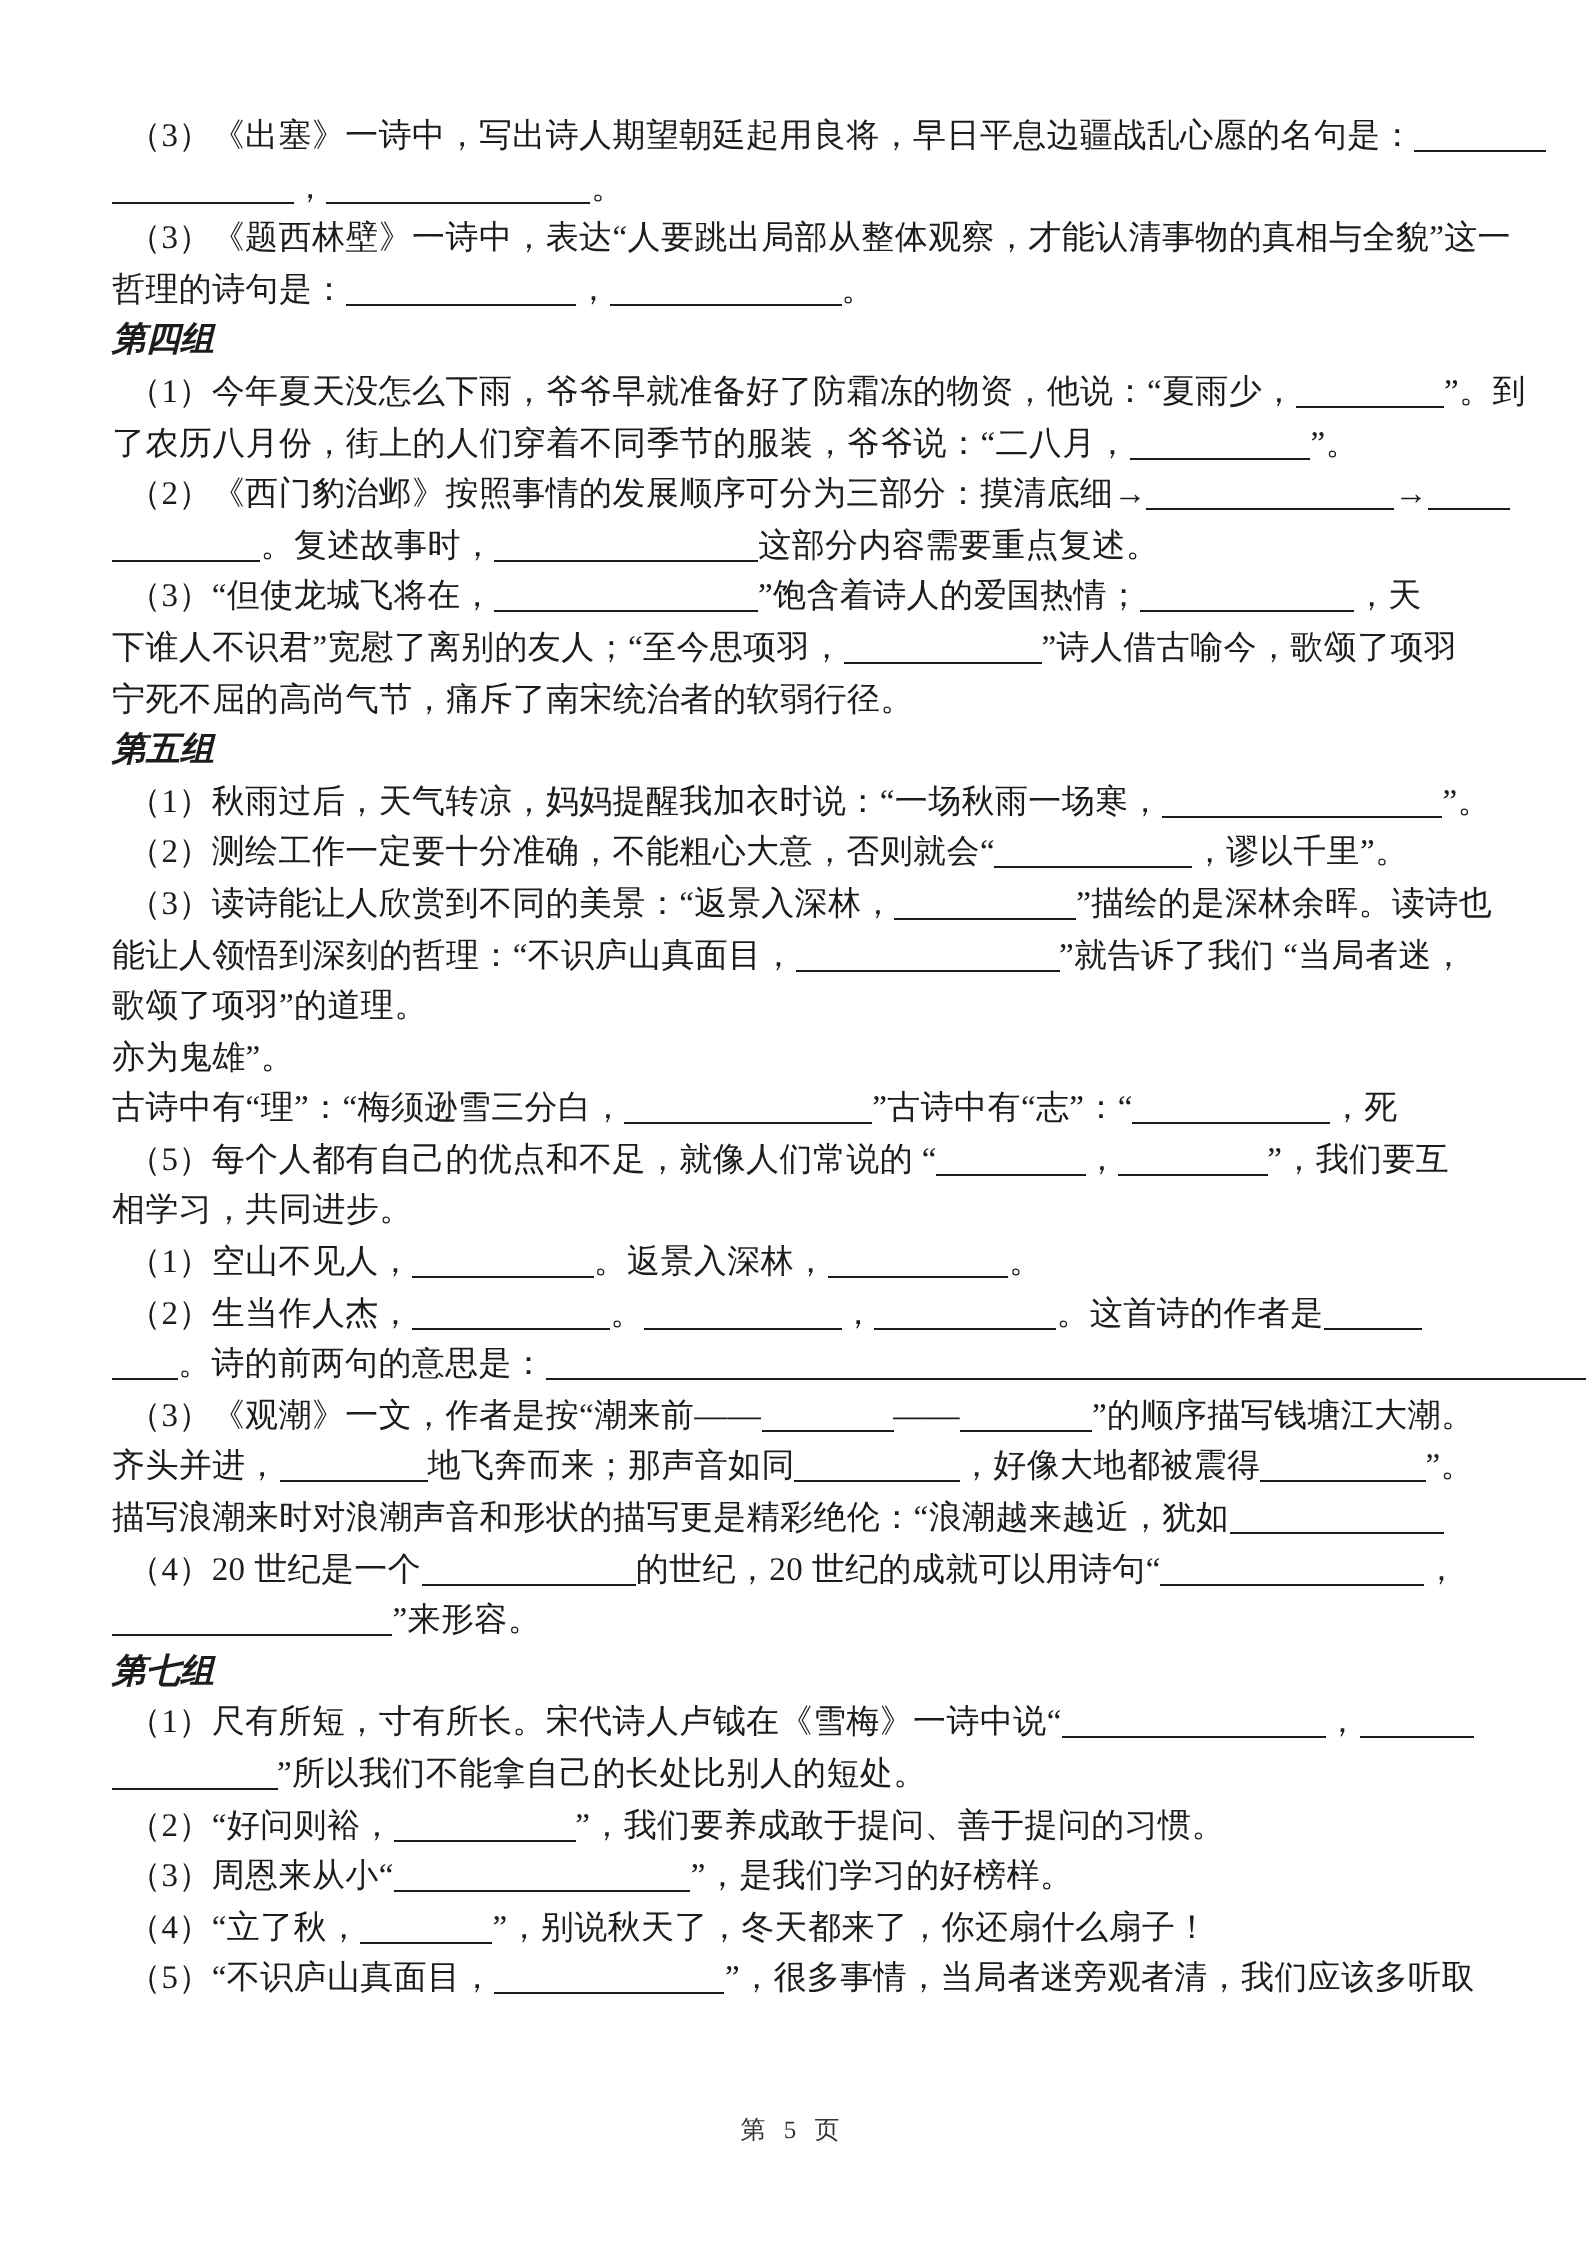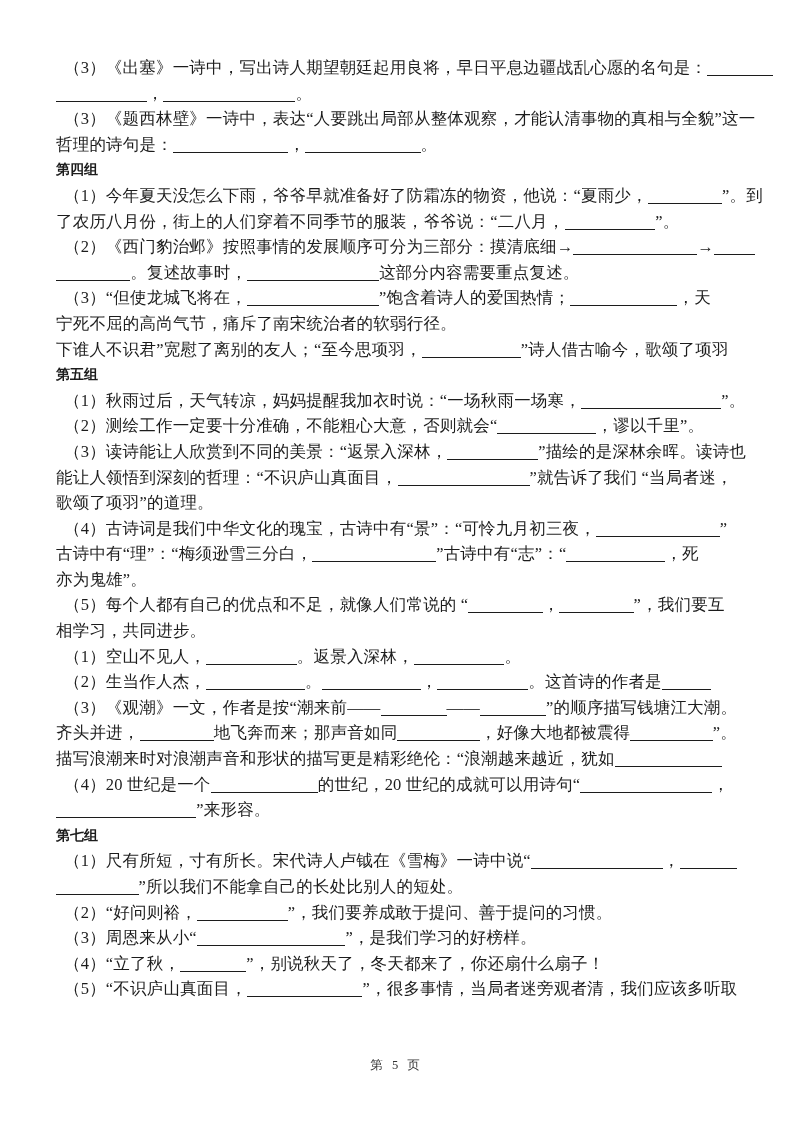--- a/index.html
+++ b/index.html
@@ -21,23 +21,24 @@
     font-size:16.5px;
     line-height:25.6px;
     height:25.6px;
     white-space:nowrap;
     letter-spacing:0.2px;
   }
   .line.indent{padding-left:8px;}
   .header-line{
     font-family:"Liberation Sans","DejaVu Sans",sans-serif;
     font-weight:bold;
-    font-size:14px;
+    font-size:17px;
     line-height:25.6px;
     height:25.6px;
+    font-style:italic;
   }
   .blank{
     display:inline-block;
     border-bottom:1px solid #1c1c1c;
     height:4px;
     vertical-align:-3px;
   }
   .footer{
     position:absolute;
     left:0;right:0;
@@ -56,35 +57,35 @@
       <div class="line indent">（3）《出塞》一诗中，写出诗人期望朝廷起用良将，早日平息边疆战乱心愿的名句是：<span class="blank" style="width: 4em;"></span></div>
       <div class="line"><span class="blank" style="width: 5.5em;"></span>，<span class="blank" style="width: 8em;"></span>。</div>
       <div class="line indent">（3）《题西林壁》一诗中，表达“人要跳出局部从整体观察，才能认清事物的真相与全貌”这一</div>
       <div class="line">哲理的诗句是：<span class="blank" style="width: 7em;"></span>，<span class="blank" style="width: 7em;"></span>。</div>
       <div class="header-line">第四组</div>
       <div class="line indent">（1）今年夏天没怎么下雨，爷爷早就准备好了防霜冻的物资，他说：“夏雨少，<span class="blank" style="width: 4.5em;"></span>”。到</div>
       <div class="line">了农历八月份，街上的人们穿着不同季节的服装，爷爷说：“二八月，<span class="blank" style="width: 5.5em;"></span>”。</div>
       <div class="line indent">（2）《西门豹治邺》按照事情的发展顺序可分为三部分：摸清底细→<span class="blank" style="width: 7.5em;"></span>→<span class="blank" style="width: 2.5em;"></span></div>
       <div class="line"><span class="blank" style="width: 4.5em;"></span>。复述故事时，<span class="blank" style="width: 8em;"></span>这部分内容需要重点复述。</div>
       <div class="line indent">（3）“但使龙城飞将在，<span class="blank" style="width: 8em;"></span>”饱含着诗人的爱国热情；<span class="blank" style="width: 6.5em;"></span>，天</div>
+      <div class="line">下谁人不识君”宽慰了离别的友人；“至今思项羽，<span class="blank" style="width: 6em;"></span>”诗人借古喻今，歌颂了项羽</div>
       <div class="line">宁死不屈的高尚气节，痛斥了南宋统治者的软弱行径。</div>
-      <div class="line">下谁人不识君”宽慰了离别的友人；“至今思项羽，<span class="blank" style="width: 6em;"></span>”诗人借古喻今，歌颂了项羽</div>
       <div class="header-line">第五组</div>
       <div class="line indent">（1）秋雨过后，天气转凉，妈妈提醒我加衣时说：“一场秋雨一场寒，<span class="blank" style="width: 8.5em;"></span>”。</div>
       <div class="line indent">（2）测绘工作一定要十分准确，不能粗心大意，否则就会“<span class="blank" style="width: 6em;"></span>，谬以千里”。</div>
       <div class="line indent">（3）读诗能让人欣赏到不同的美景：“返景入深林，<span class="blank" style="width: 5.5em;"></span>”描绘的是深林余晖。读诗也</div>
       <div class="line">能让人领悟到深刻的哲理：“不识庐山真面目，<span class="blank" style="width: 8em;"></span>”就告诉了我们 “当局者迷，</div>
       <div class="line">歌颂了项羽”的道理。</div>
-      <div class="line indent">（4）古诗词是我们中华文化的瑰宝，古诗中有“景”：“可怜九月初三夜，<span class="blank" style="width: 7.5em;"></span>”</div>
+      <div class="line">亦为鬼雄”。</div>
       <div class="line">古诗中有“理”：“梅须逊雪三分白，<span class="blank" style="width: 7.5em;"></span>”古诗中有“志”：“<span class="blank" style="width: 6em;"></span>，死</div>
-      <div class="line">亦为鬼雄”。</div>
       <div class="line indent">（5）每个人都有自己的优点和不足，就像人们常说的 “<span class="blank" style="width: 4.5em;"></span>，<span class="blank" style="width: 4.5em;"></span>”，我们要互</div>
       <div class="line">相学习，共同进步。</div>
       <div class="line indent">（1）空山不见人，<span class="blank" style="width: 5.5em;"></span>。返景入深林，<span class="blank" style="width: 5.5em;"></span>。</div>
       <div class="line indent">（2）生当作人杰，<span class="blank" style="width: 6em;"></span>。<span class="blank" style="width: 6em;"></span>，<span class="blank" style="width: 5.5em;"></span>。这首诗的作者是<span class="blank" style="width: 3em;"></span></div>
+      <div class="line"><span class="blank" style="width: 2em;"></span>。诗的前两句的意思是：<span class="blank" style="width: 32em;"></span>。</div>
       <div class="line indent">（3）《观潮》一文，作者是按“潮来前——<span class="blank" style="width: 4em;"></span>——<span class="blank" style="width: 4em;"></span>”的顺序描写钱塘江大潮。</div>
       <div class="line">齐头并进，<span class="blank" style="width: 4.5em;"></span>地飞奔而来；那声音如同<span class="blank" style="width: 5em;"></span>，好像大地都被震得<span class="blank" style="width: 5em;"></span>”。</div>
       <div class="line">描写浪潮来时对浪潮声音和形状的描写更是精彩绝伦：“浪潮越来越近，犹如<span class="blank" style="width: 6.5em;"></span></div>
       <div class="line indent">（4）20 世纪是一个<span class="blank" style="width: 6.5em;"></span>的世纪，20 世纪的成就可以用诗句“<span class="blank" style="width: 8em;"></span>，</div>
       <div class="line"><span class="blank" style="width: 8.5em;"></span>”来形容。</div>
       <div class="header-line">第七组</div>
       <div class="line indent">（1）尺有所短，寸有所长。宋代诗人卢钺在《雪梅》一诗中说“<span class="blank" style="width: 8em;"></span>，<span class="blank" style="width: 3.5em;"></span></div>
       <div class="line"><span class="blank" style="width: 5em;"></span>”所以我们不能拿自己的长处比别人的短处。</div>
       <div class="line indent">（2）“好问则裕，<span class="blank" style="width: 5.5em;"></span>”，我们要养成敢于提问、善于提问的习惯。</div>
       <div class="line indent">（3）周恩来从小“<span class="blank" style="width: 9em;"></span>”，是我们学习的好榜样。</div>

